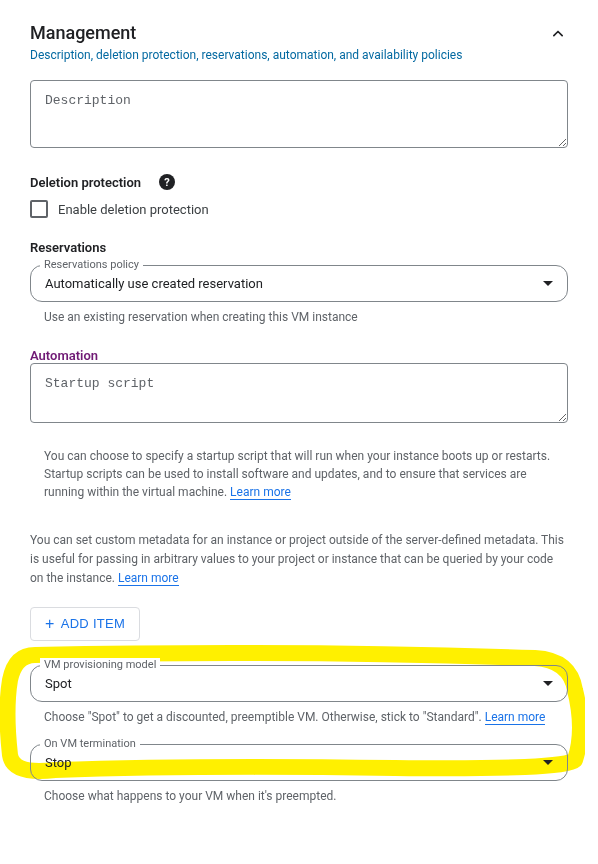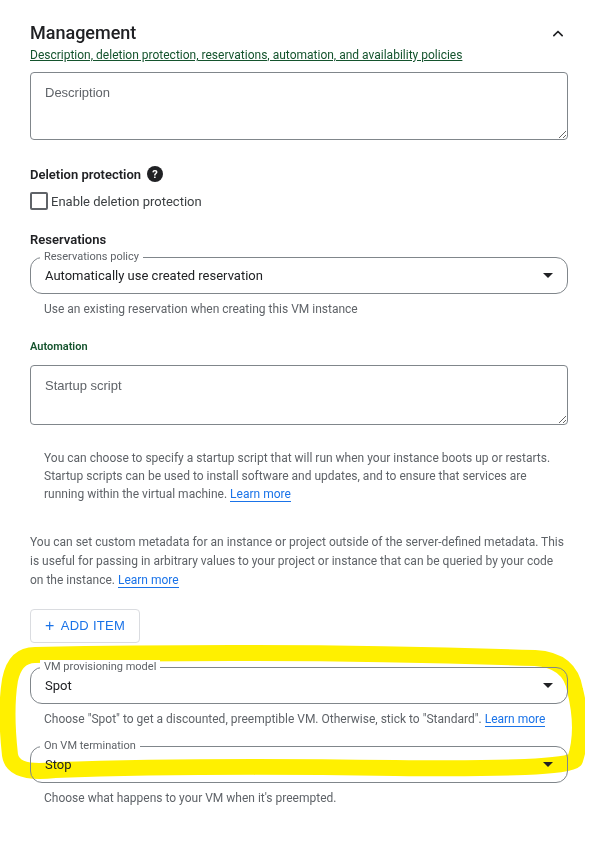--- a/index.html
+++ b/index.html
@@ -21,41 +21,40 @@
       display: flex;
       justify-content: space-between;
       align-items: center;
     }
     .chevron {
       cursor: pointer;
       margin-top: 4px;
     }
     .subtitle {
       font-size: 12px;
-      color: #14532d;
-      margin-bottom: 10px;
-      text-decoration: underline;
+      color: #0369a1;
+      margin-bottom: 18px;
     }
     .textarea-field {
       width: 100%;
       min-height: 68px;
       border: 1px solid #80868b;
       border-radius: 4px;
       padding: 12px 14px;
       font-size: 13px;
       color: #ef4444;
       resize: vertical;
-      font-family: Liberation Sans, sans-serif;
+      font-family: Liberation Mono, monospace;
     }
     .textarea-field::placeholder { color: #5f6368; }
     .field-group { margin-bottom: 22px; }
     .label-row {
       display: flex;
       align-items: center;
-      gap: 6px;
+      gap: 18px;
       margin-bottom: 10px;
     }
     .bold-label {
       font-size: 13px;
       font-weight: 600;
       color: #202124;
     }
     .help-icon {
       display: inline-flex;
       align-items: center;
@@ -65,21 +64,21 @@
       background: #202124;
       color: #fff;
       border-radius: 50%;
       font-size: 11px;
       font-weight: bold;
       cursor: pointer;
     }
     .checkbox-row {
       display: flex;
       align-items: center;
-      gap: 3px;
+      gap: 10px;
     }
     .checkbox {
       width: 18px;
       height: 18px;
       border: 2px solid #5f6368;
       border-radius: 2px;
       cursor: pointer;
     }
     .checkbox-label {
       font-size: 13px;
@@ -129,24 +128,23 @@
       padding-left: 14px;
       line-height: 1.5;
     }
     .link {
       color: #1a73e8;
       text-decoration: none;
       border-bottom: 1px solid #1a73e8;
       cursor: pointer;
     }
     .subsection-label {
-      font-size: 11px;
+      font-size: 13px;
       font-weight: 600;
-      color: #14532d;
-      margin-bottom: 12px;
+      color: #701a75;
     }
     .description-text {
       font-size: 12px;
       color: #5f6368;
       line-height: 1.6;
       margin-bottom: 18px;
     }
     .add-item-btn {
       display: inline-flex;
       align-items: center;

